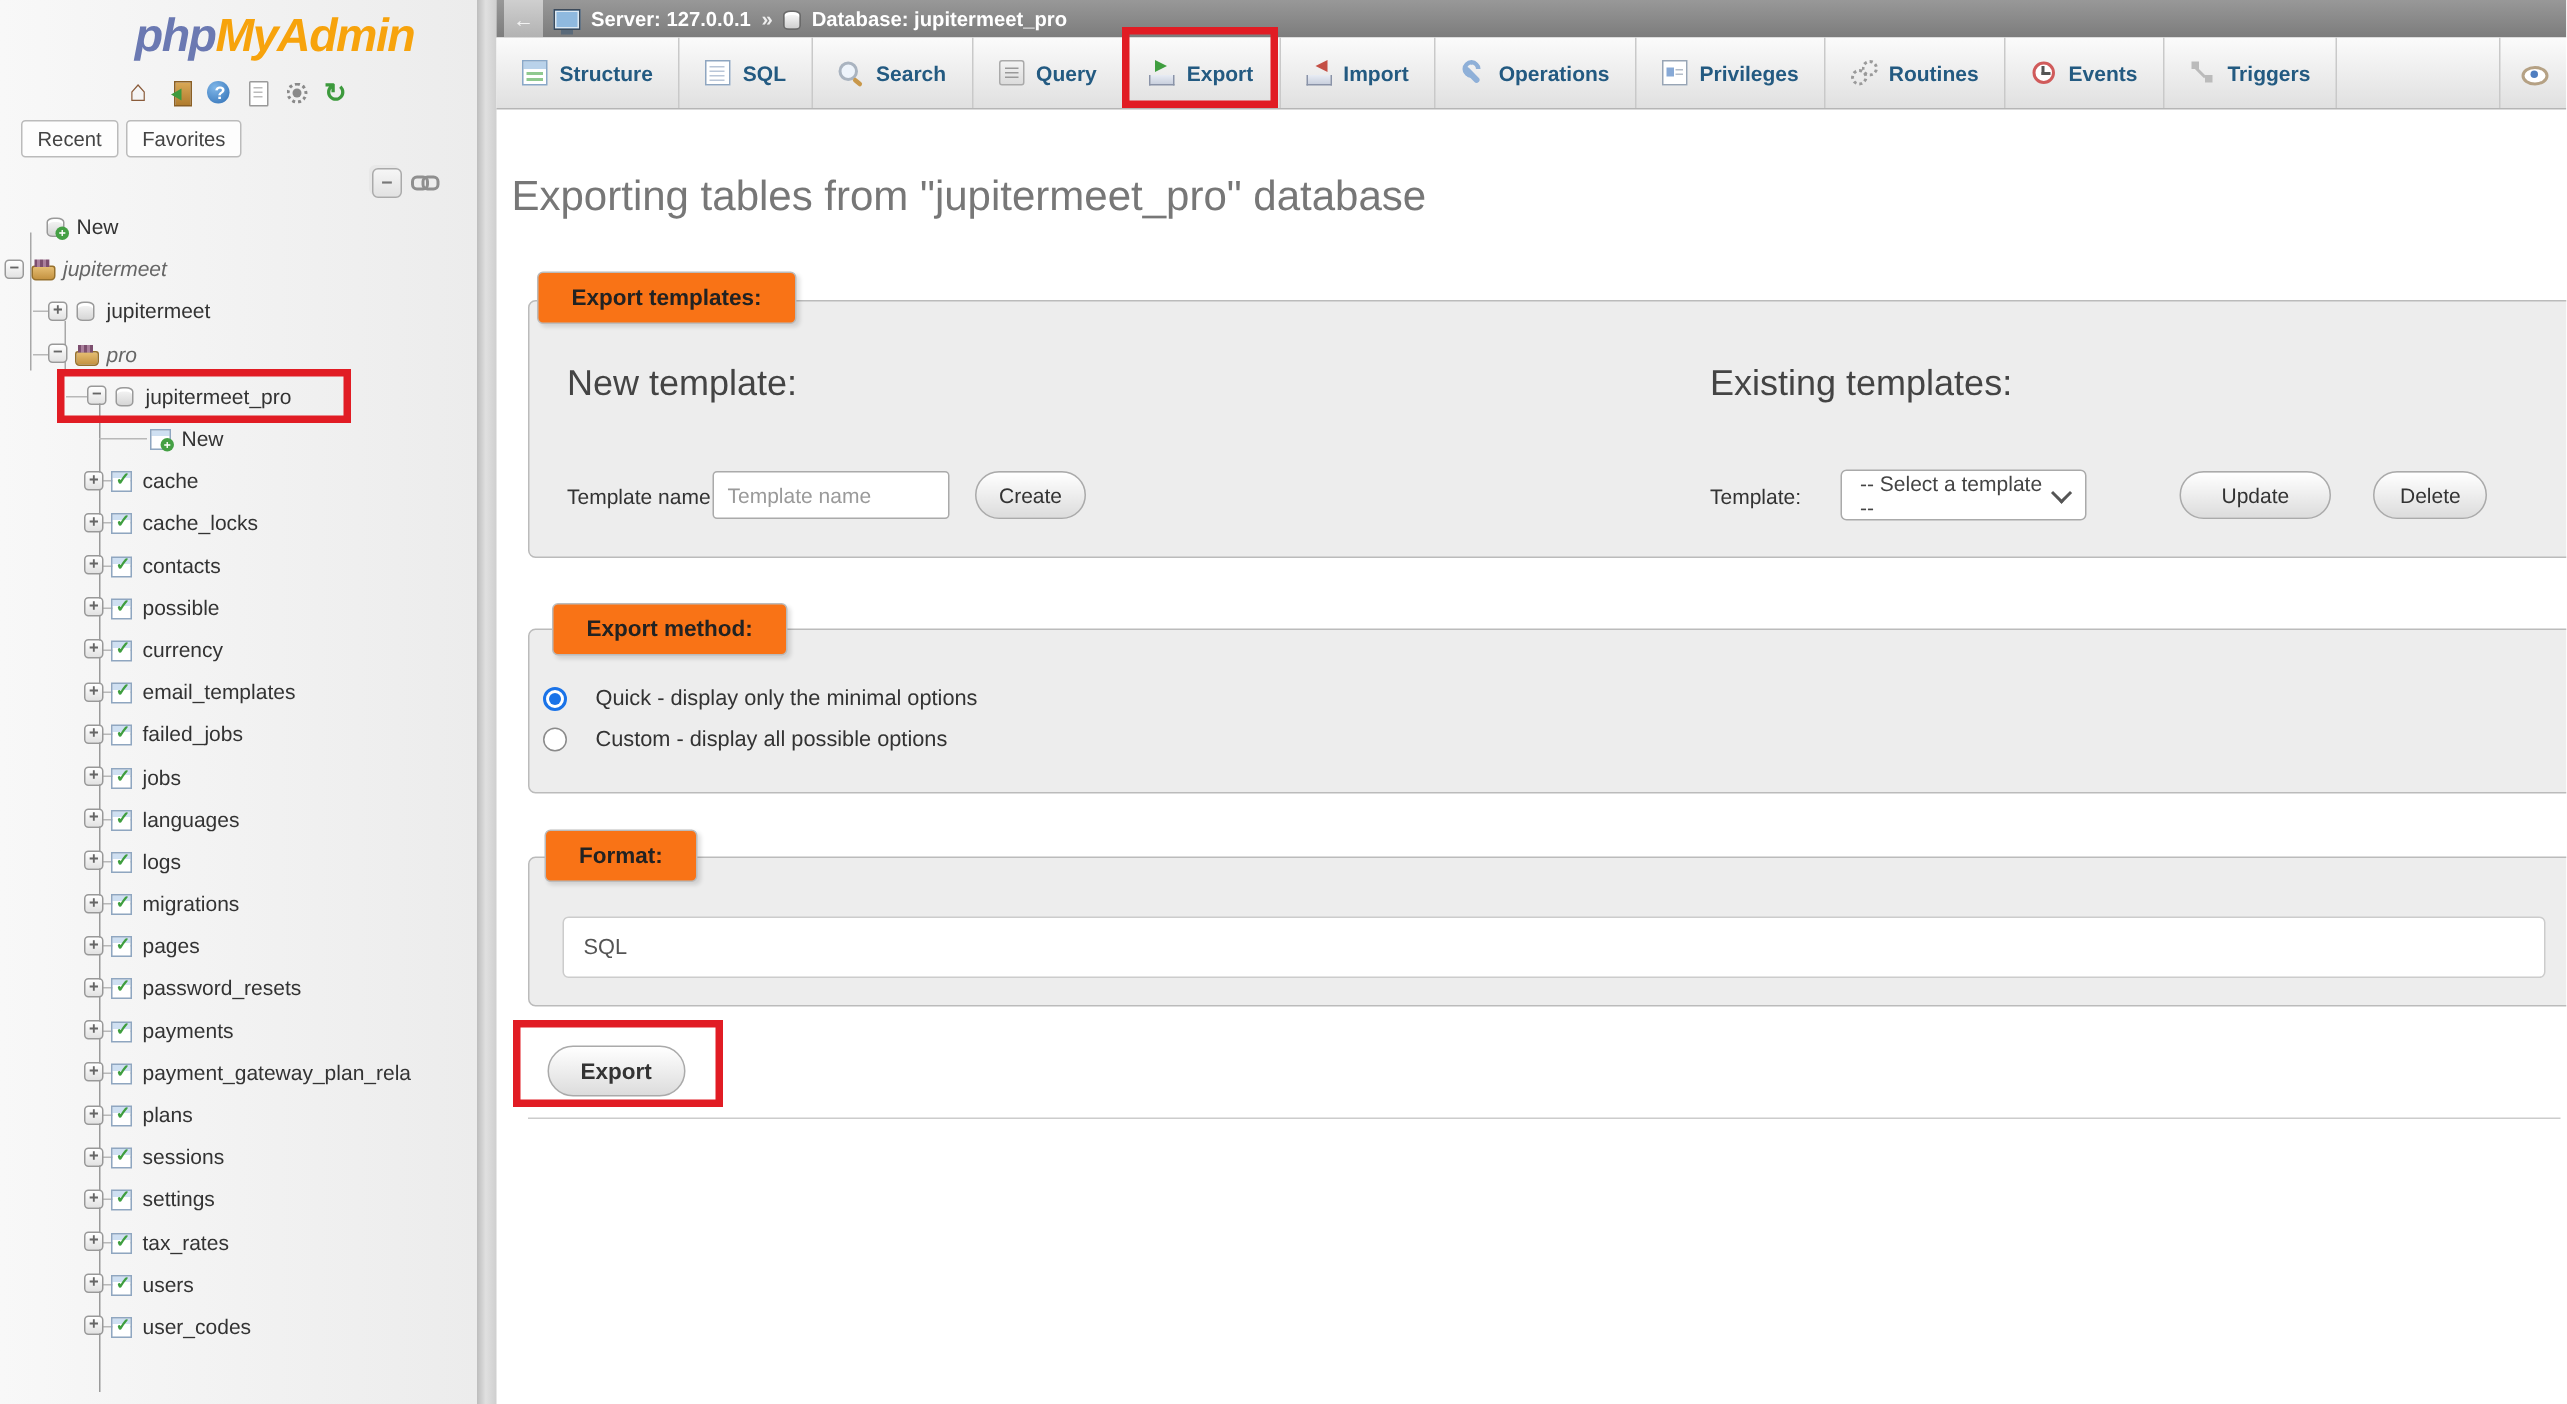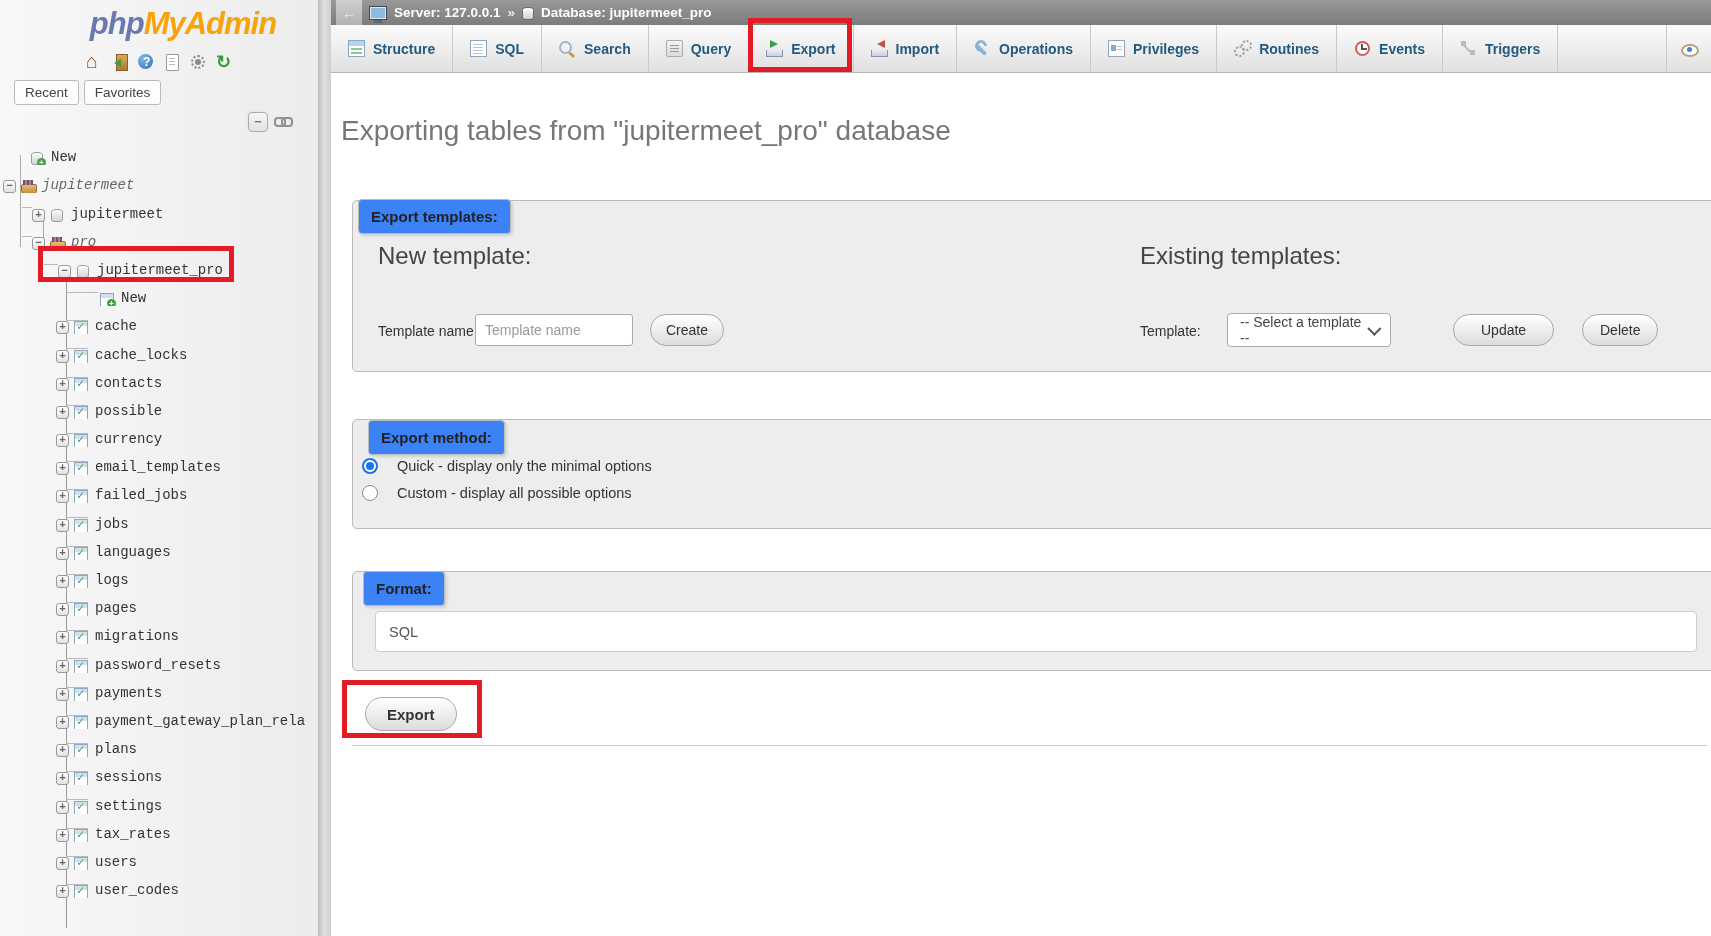--- a/index.html
+++ b/index.html
@@ -30,21 +30,21 @@
   .side-btn{background:#fdfdfd;border:1px solid #bbb;border-radius:3px;padding:4px 10px;font-size:13.5px;color:#444;cursor:pointer;}
   .tree-controls{position:absolute;right:24px;top:112px;display:flex;gap:6px;align-items:center;}
   .cic{position:relative;width:20px;height:20px;display:inline-block;}
   .c-collapse-all-icon::before{content:"−";position:absolute;left:0;top:0;width:18px;height:18px;border:1px solid #aaa;border-radius:4px;
       background:linear-gradient(#f6f6f6,#e2e2e2);color:#777;font-weight:bold;font-size:13px;line-height:17px;text-align:center;box-shadow:-2px -2px 0 #e8e8e8;}
   .c-link-icon::before{content:"";position:absolute;left:0;top:5px;width:8px;height:6px;border:2px solid #8f8f8f;border-radius:4px;}
   .c-link-icon::after{content:"";position:absolute;left:7px;top:5px;width:8px;height:6px;border:2px solid #8f8f8f;border-radius:4px;}
 
   
   .tree{position:absolute;left:0;top:137px;right:0;}
-  .tree-row{position:relative;display:flex;align-items:flex-end;height:28.2px;font-size:14px;color:#333;white-space:nowrap;overflow:hidden;cursor:pointer;font-family:Liberation Mono, monospace;}
+  .tree-row{position:relative;display:flex;align-items:center;height:28.2px;font-size:14px;color:#333;white-space:nowrap;overflow:hidden;cursor:pointer;}
   .i3{padding-left:3px;} .i30{padding-left:30px;} .i32{padding-left:32px;} .i58{padding-left:58px;} .i88{padding-left:56px;} .i100{padding-left:100px;}
   .st-group{font-style:italic;color:#666;}
   .i88::before{content:"";position:absolute;left:66px;width:22px;top:14px;border-top:1px solid #b8b8b8;}
   .i100::before{content:"";position:absolute;left:66px;width:32px;top:14px;border-top:1px solid #b8b8b8;}
   .i58::before{content:"";position:absolute;left:44px;width:14px;top:14px;border-top:1px solid #b8b8b8;}
   .i32::before{content:"";position:absolute;left:22px;width:10px;top:14px;border-top:1px solid #b8b8b8;}
   .vline{position:absolute;width:1px;background:#a8a8a8;}
   .vl-a{left:20px;top:155px;height:92px;}
   .vl-b{left:43px;top:214px;height:32px;}
   .vl-c{left:66px;top:268px;height:660px;background:#9a9a9a;}
@@ -111,22 +111,22 @@
   .ti-triggers-icon::after{content:"";position:absolute;left:3px;top:3px;width:11px;height:2px;background:#bbb;transform:rotate(45deg);transform-origin:left top;}
   .ti-eye-icon::before{content:"";position:absolute;left:0;top:4px;width:14px;height:9px;border:2px solid #b5a184;border-radius:50%;background:#fff;}
   .ti-eye-icon::after{content:"";position:absolute;left:6px;top:7px;width:5px;height:5px;background:#4f7ec0;border-radius:50%;}
 
   
   .page-title{position:absolute;left:10px;top:96px;font-size:28px;font-weight:400;color:#777;}
   .panel{position:absolute;left:21px;width:1368px;background:#ededed;border:1px solid #bbb;border-radius:5px;box-sizing:border-box;}
   .panel-1{top:200px;height:172px;}
   .panel-2{top:419px;height:110px;}
   .panel-3{top:571px;height:100px;}
-  .legend{position:absolute;background:#3b82f6;border:1px solid #bbb;border-radius:4px;padding:8px 12px;font-size:15px;font-weight:bold;color:#222;
-          box-shadow:2px 2px 3px rgba(0,0,0,.12);z-index:2;margin-top:18px;}
+  .legend{position:absolute;background:#f97316;border:1px solid #bbb;border-radius:4px;padding:8px 22px;font-size:15px;font-weight:bold;color:#222;
+          box-shadow:2px 2px 3px rgba(0,0,0,.12);z-index:2;}
   .legend-1{left:27px;top:181px;} .legend-2{left:37px;top:402px;} .legend-3{left:32px;top:553px;}
   .h3{position:absolute;top:242px;font-size:24px;font-weight:500;color:#444;}
   .h3-new{left:47px;} .h3-exist{left:809px;}
   .ctl-label{position:absolute;top:323px;font-size:14px;color:#333;}
   .lbl-template-name{left:47px;} .lbl-template{left:809px;}
   .txt-input{position:absolute;left:144px;top:314px;width:158px;height:32px;box-sizing:border-box;border:1px solid #aaa;border-radius:3px;
              padding:0 9px;font-size:14px;font-family:"Liberation Sans",sans-serif;color:#333;background:#fff;}
   .txt-input::placeholder{color:#9a9a9a;}
   .btn{position:absolute;height:32px;box-sizing:border-box;border:1px solid #aaa;border-radius:16px;background:linear-gradient(#ffffff,#dcdcdc);
        font-size:14px;color:#333;font-family:"Liberation Sans",sans-serif;cursor:pointer;}
@@ -281,27 +281,27 @@
         <div class="tree-row i88">
           <span class="exp exp-plus"></span>
           <span class="si ic-table-icon"></span>
           <span class="tree-label">logs</span>
         </div>
 
 
         <div class="tree-row i88">
           <span class="exp exp-plus"></span>
           <span class="si ic-table-icon"></span>
+          <span class="tree-label">migrations</span>
+        </div>
+
+        <div class="tree-row i88">
+          <span class="exp exp-plus"></span>
+          <span class="si ic-table-icon"></span>
           <span class="tree-label">pages</span>
-        </div>
-
-        <div class="tree-row i88">
-          <span class="exp exp-plus"></span>
-          <span class="si ic-table-icon"></span>
-          <span class="tree-label">migrations</span>
         </div>
 
         <div class="tree-row i88">
           <span class="exp exp-plus"></span>
           <span class="si ic-table-icon"></span>
           <span class="tree-label">password_resets</span>
         </div>
 
         <div class="tree-row i88">
           <span class="exp exp-plus"></span>

